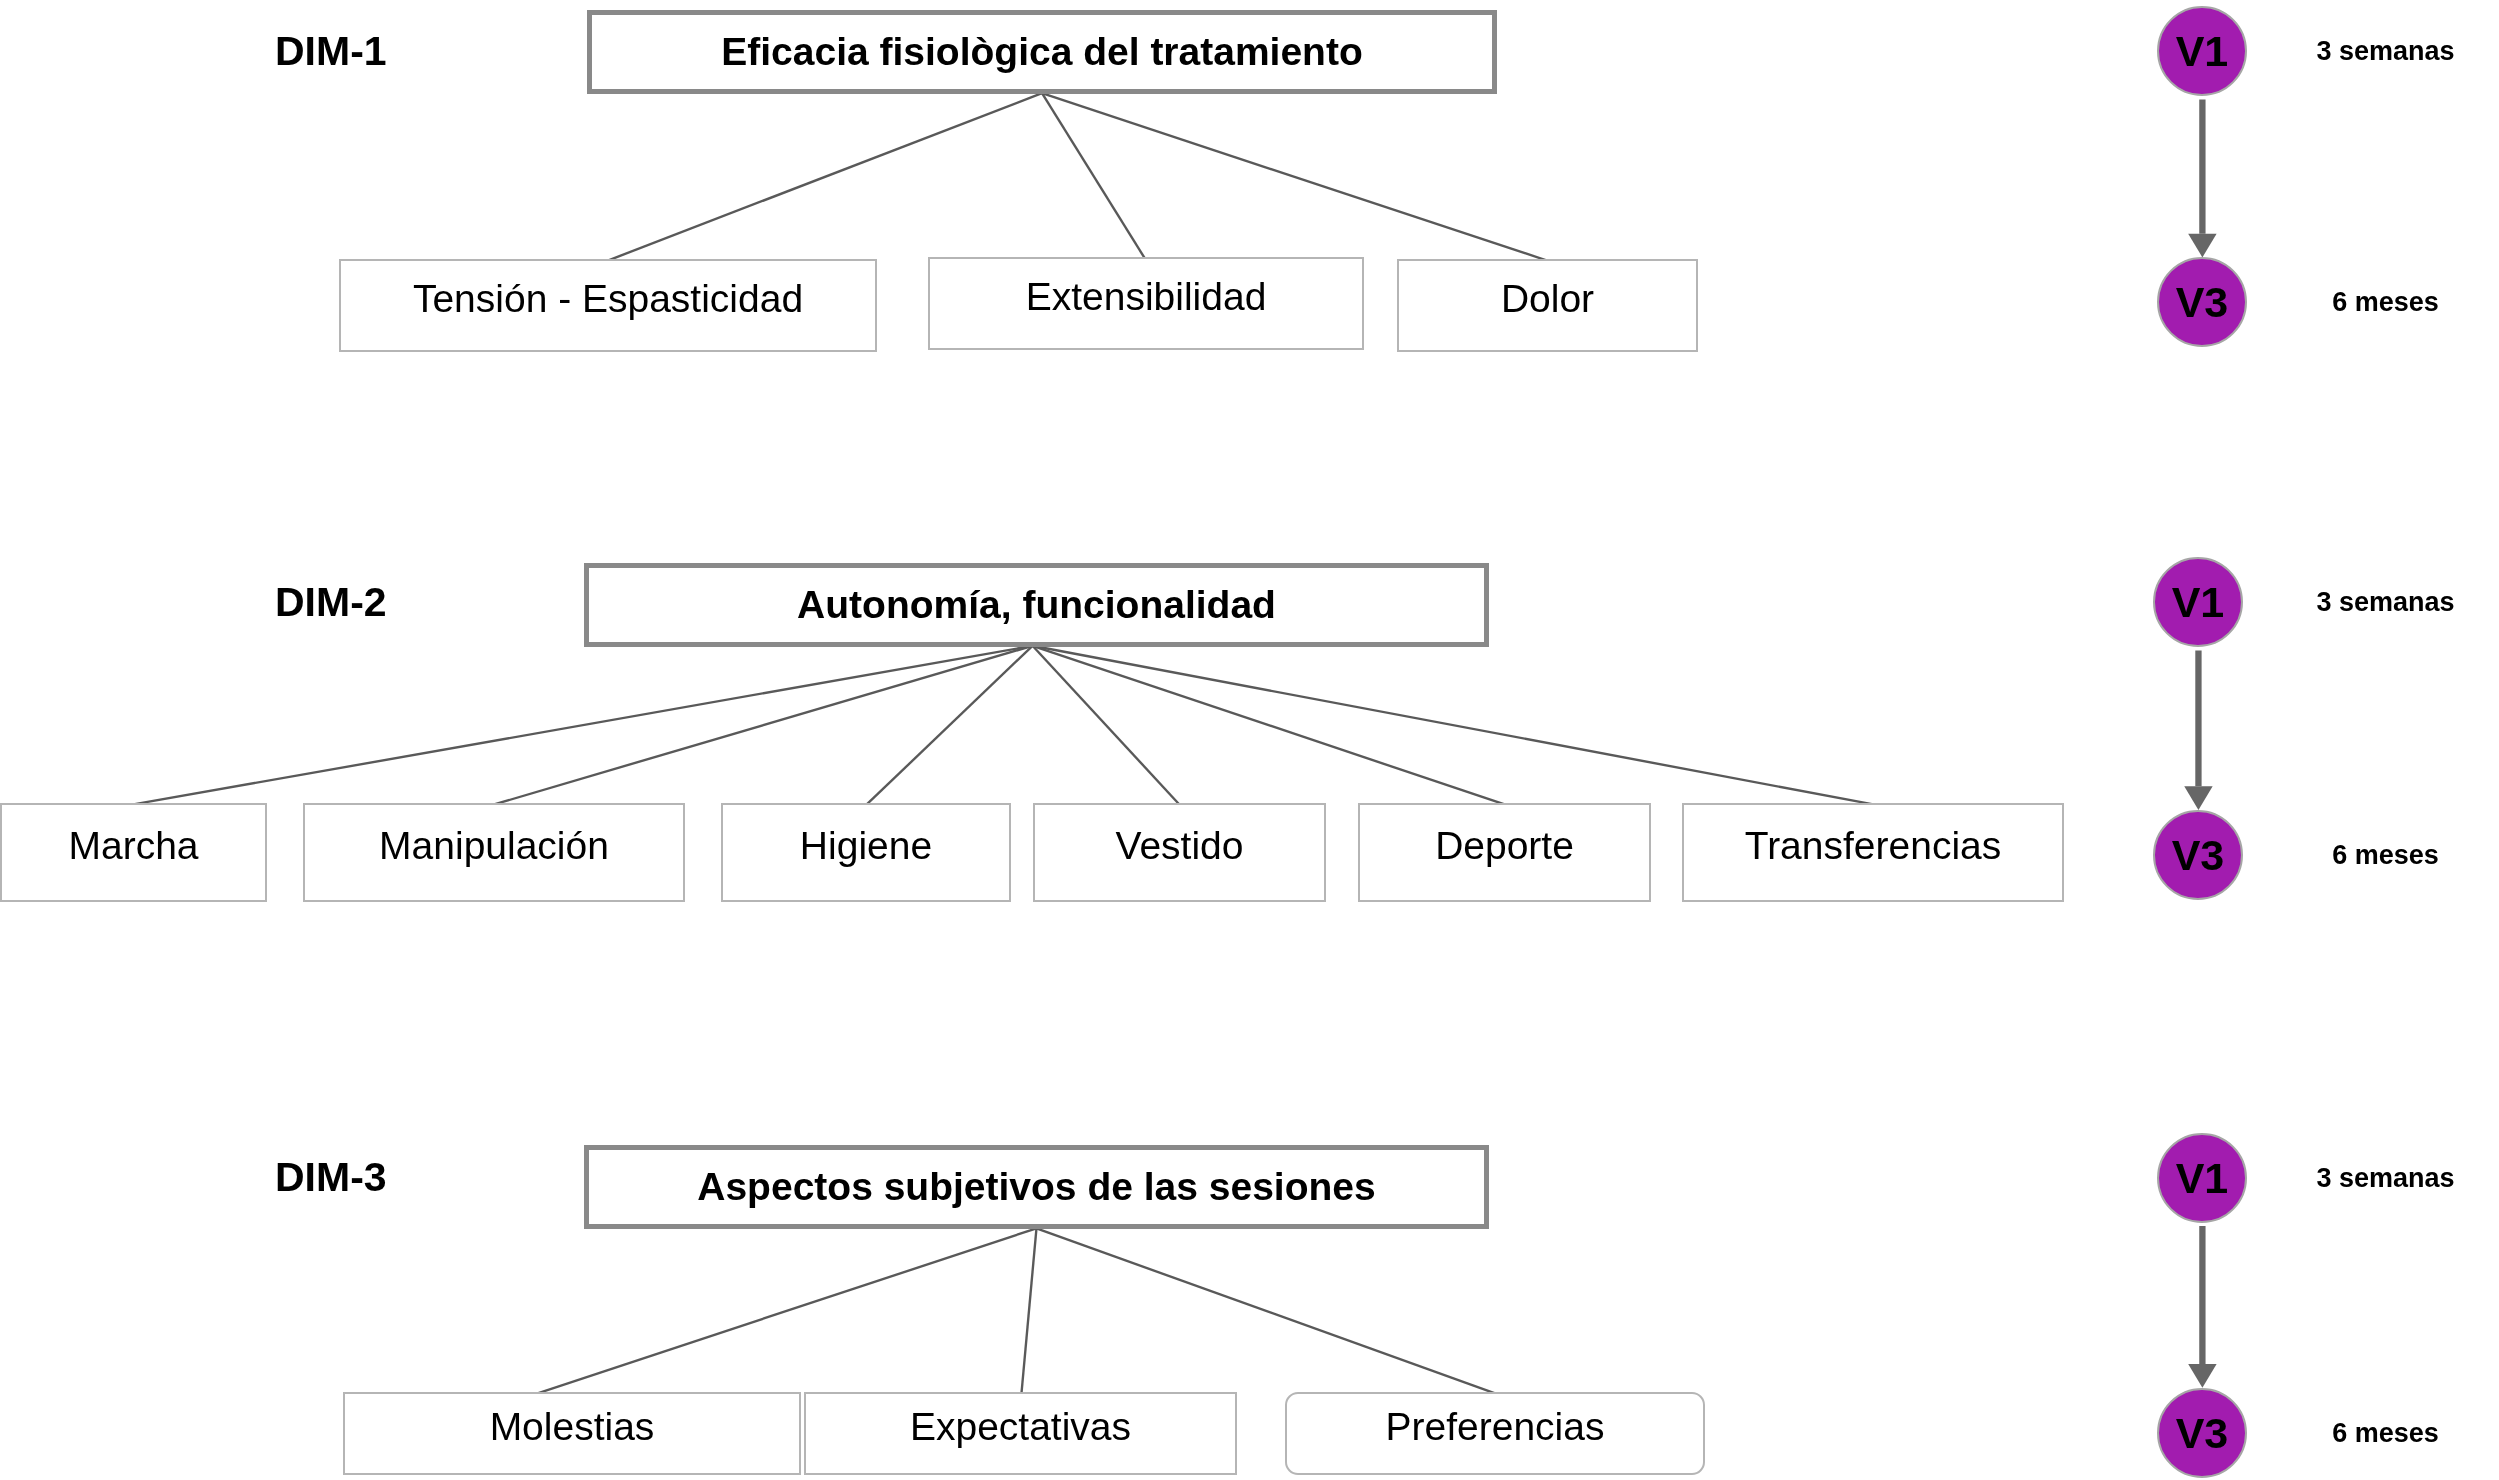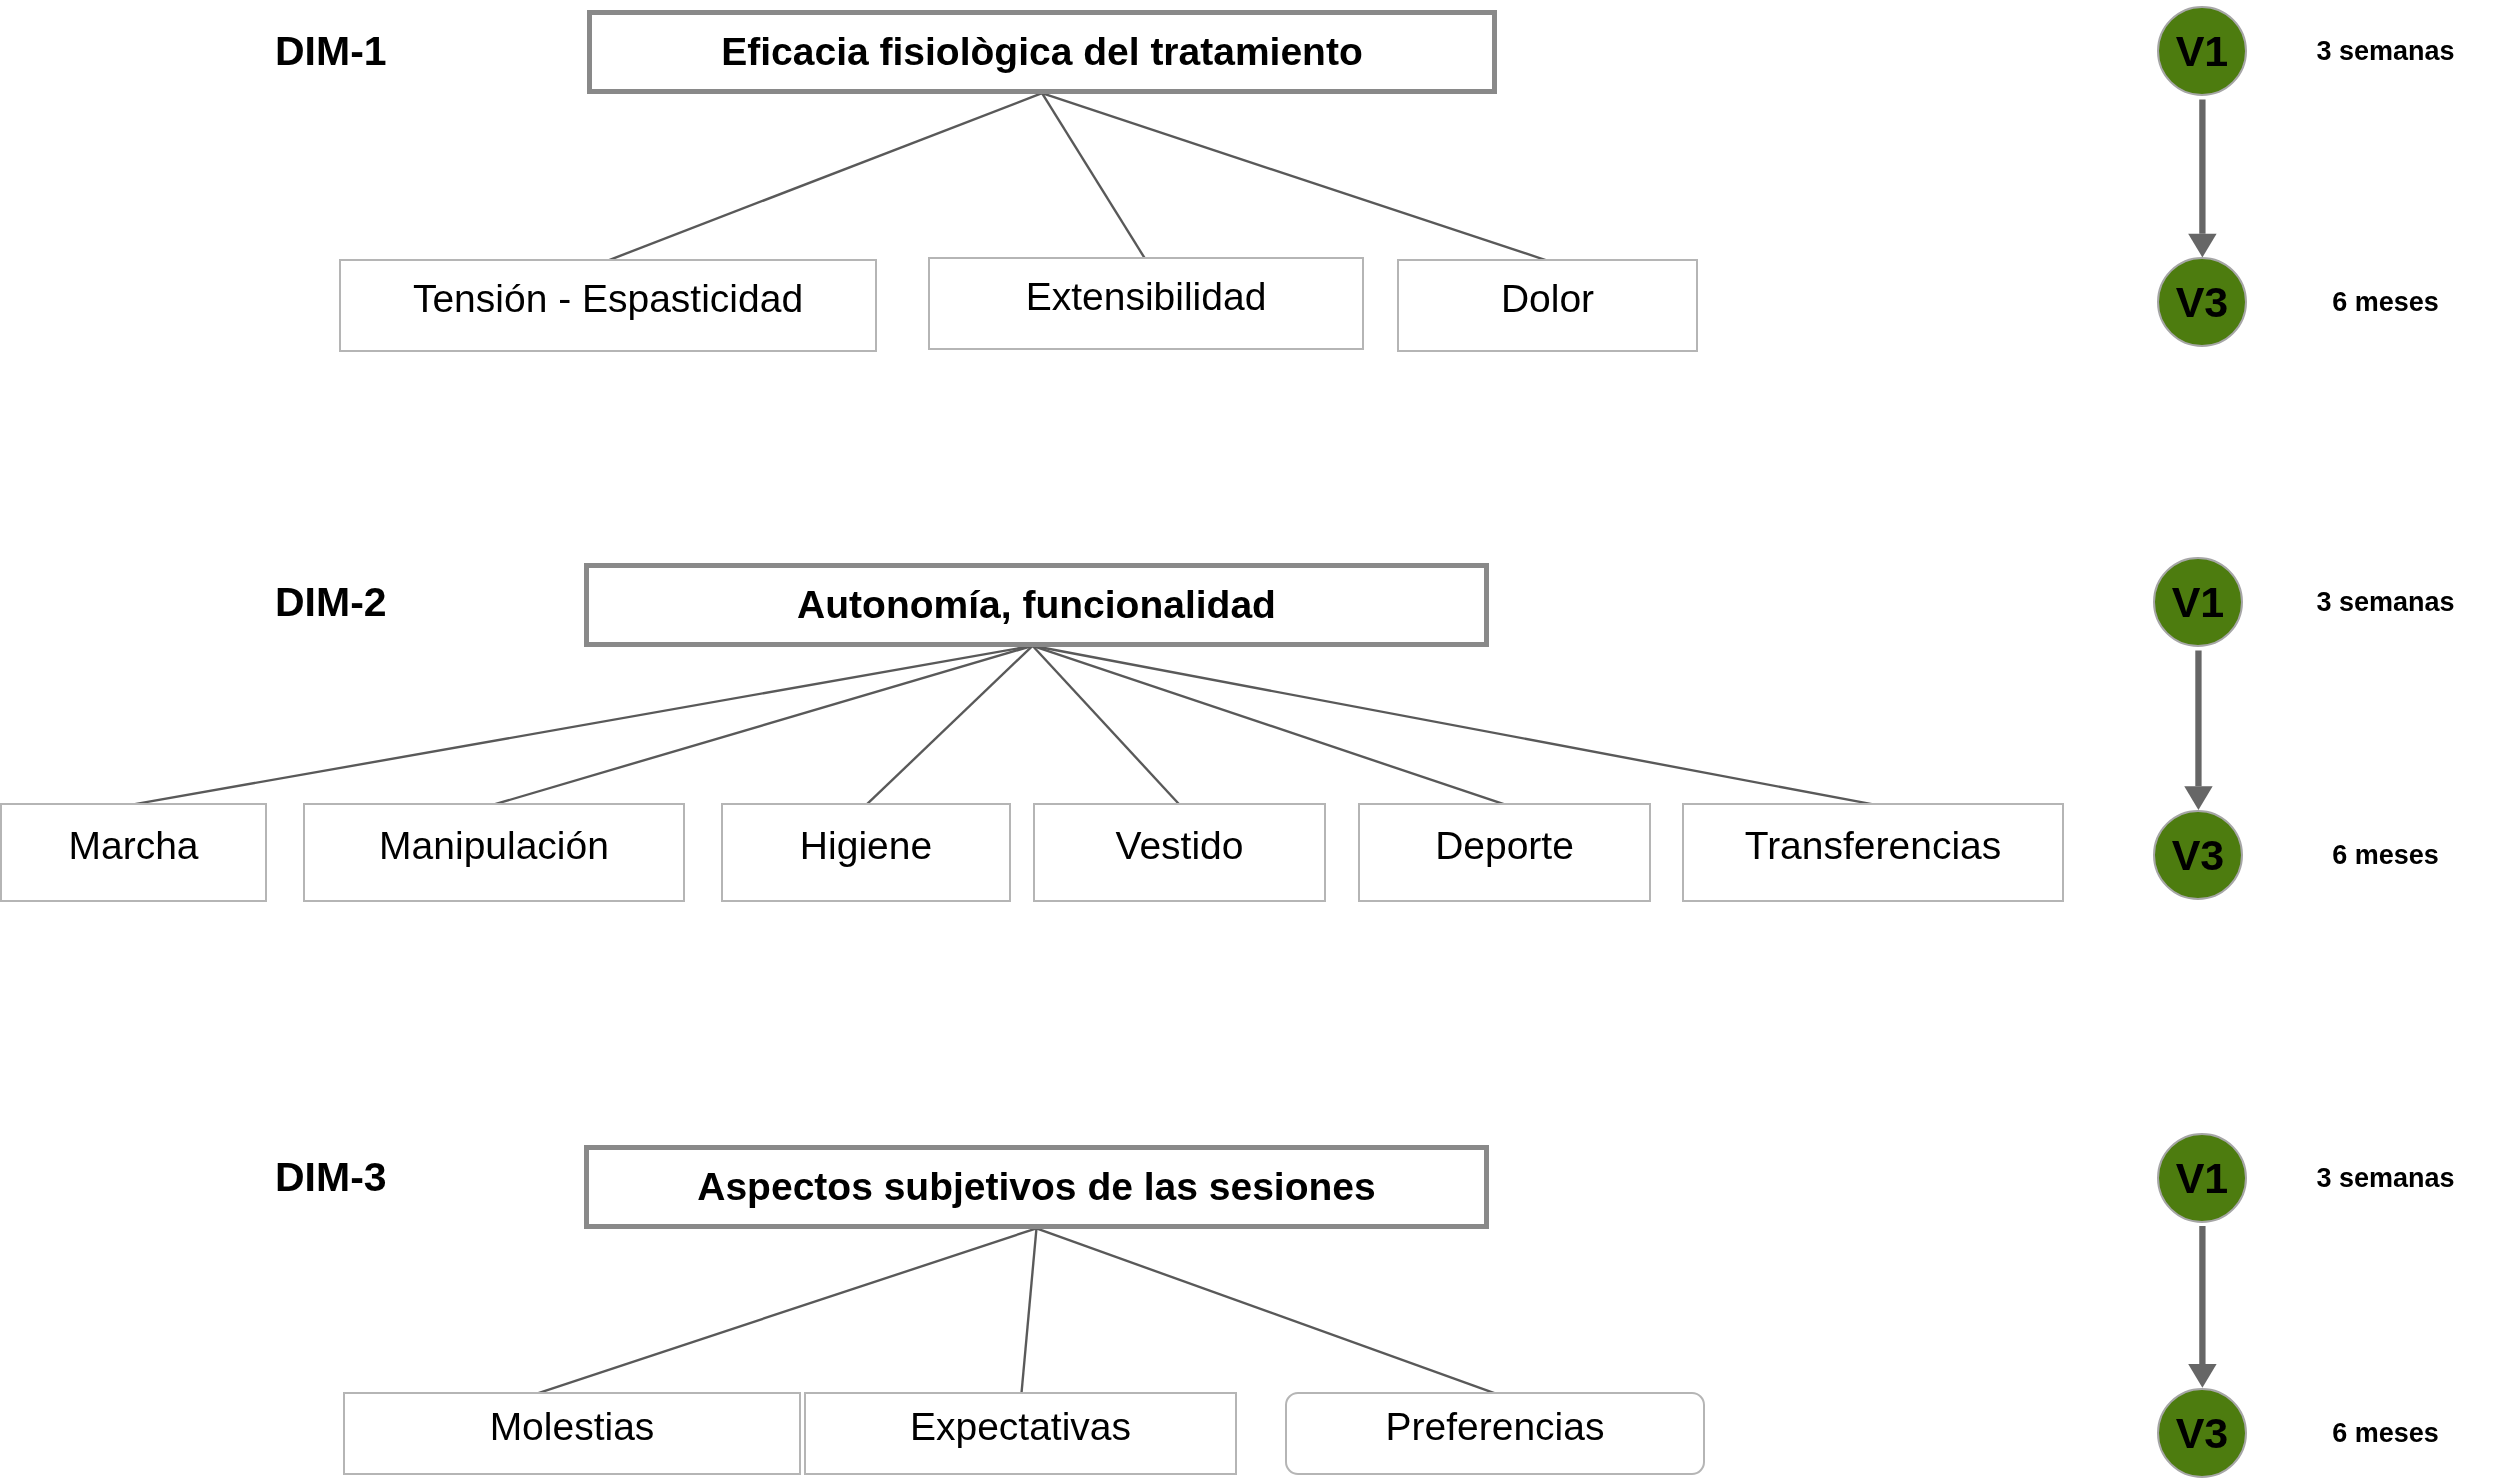--- a/index.html
+++ b/index.html
@@ -36,21 +36,21 @@
   }
   .child-box{
     position:absolute;z-index:2;box-sizing:border-box;
     border:2.4px solid var(--child-box-border);background:#fff;
     display:flex;align-items:center;justify-content:center;
     font-size:39px;white-space:nowrap;padding-bottom:12.6px;
   }
   .v-circle{
     position:absolute;z-index:2;box-sizing:border-box;
     width:90px;height:90px;border-radius:50%;
-    border:2.4px solid var(--circle-border);background:#4d7c0f;
+    border:2.4px solid var(--circle-border);background:#a21caf;
     display:flex;align-items:center;justify-content:center;
     font-weight:700;font-size:43px;
   }
   .time-label{
     position:absolute;z-index:2;
     width:229px;height:90px;
     display:flex;align-items:center;justify-content:center;
     font-weight:700;font-size:27px;white-space:nowrap;
   }
 </style>

